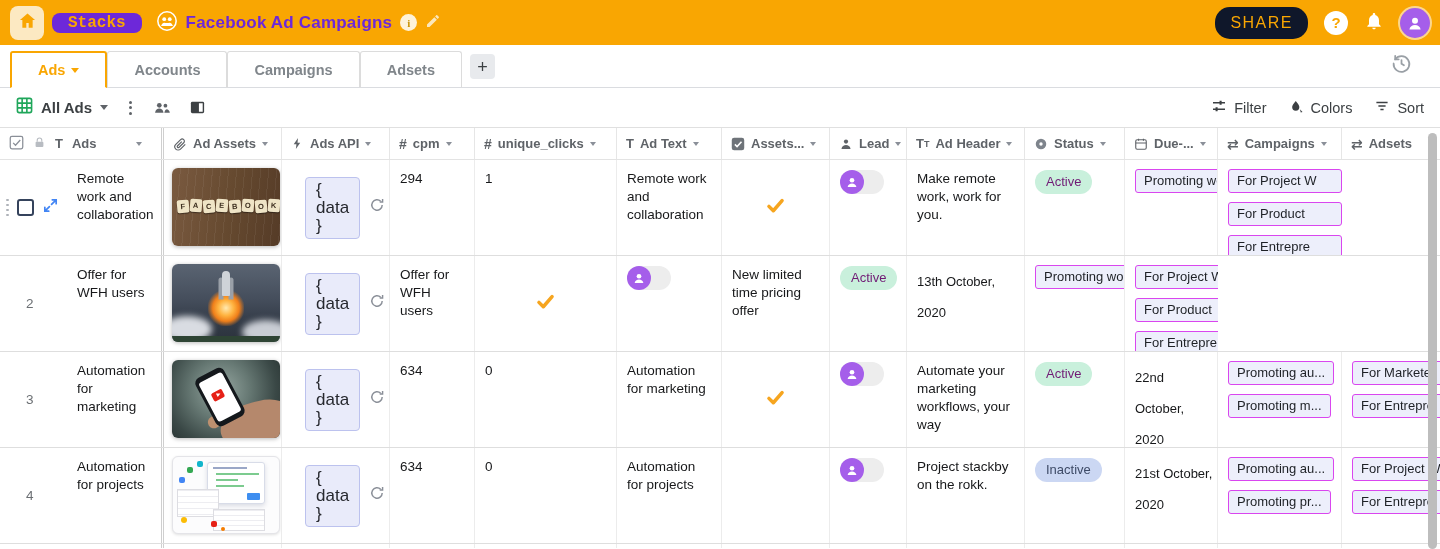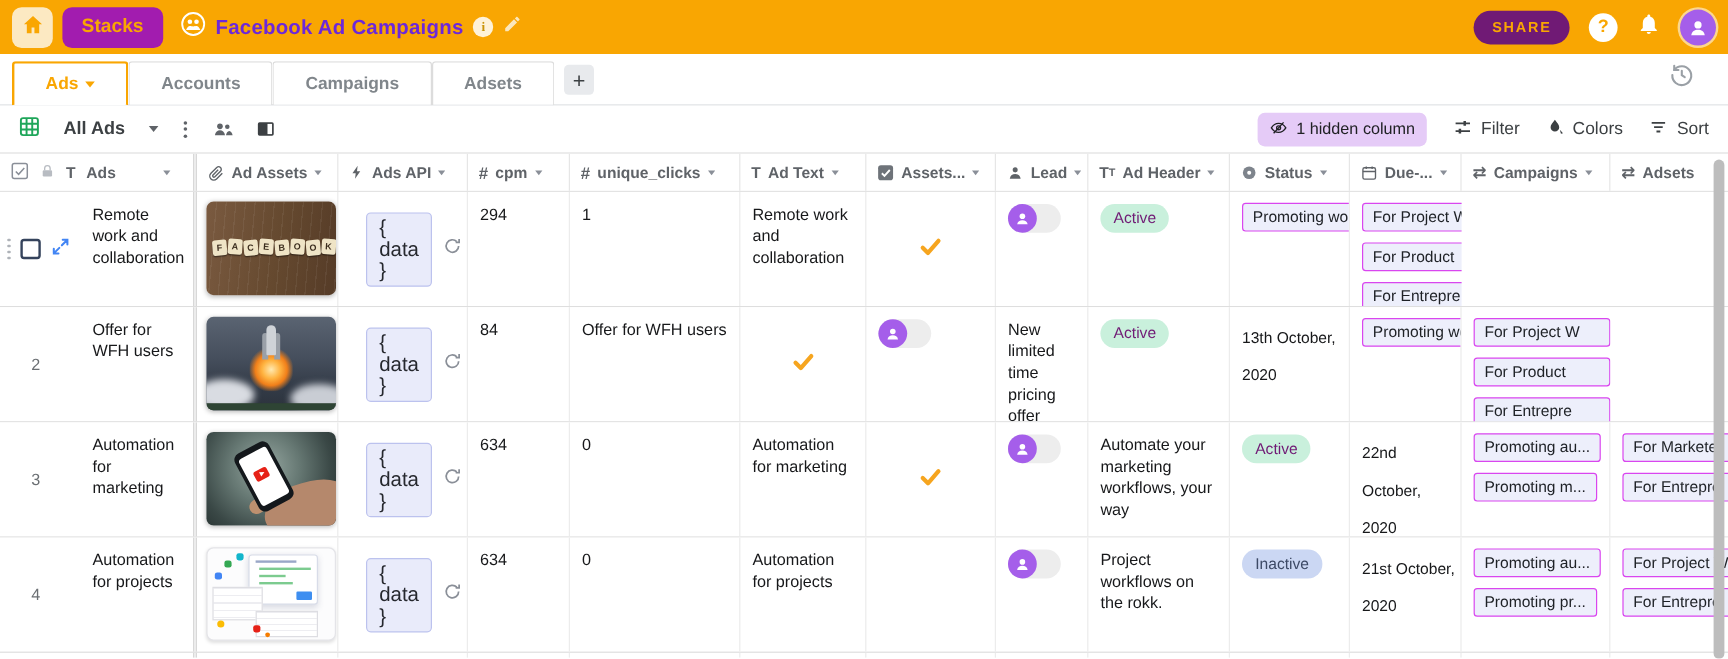--- a/index.html
+++ b/index.html
@@ -2,47 +2,47 @@
 <html><head>
 <meta charset="utf-8">
 <style>
   * { margin:0; padding:0; box-sizing:border-box; }
   html,body { font-family:"Liberation Sans","DejaVu Sans",sans-serif; background:#fff; }
   .app { width:1440px; height:549px; position:relative; overflow:hidden; background:#fff; }
 
   
   .topbar { height:45px; background:#F9A602; display:flex; align-items:center; padding:0 10px; position:relative; }
   .sq-btn { width:34px; height:34px; border-radius:8px; background:#FCE9C2; display:flex; align-items:center; justify-content:center; margin-right:8px; cursor:pointer; }
-  .stacks-btn { height:34px; border-radius:8px; background:#a21caf; color:#F9A602; font-weight:bold; font-size:16px; display:flex; align-items:center; padding:0 16px; margin-right:14px; cursor:pointer; }
+  .stacks-btn { height:20px; border-radius:8px; background:#6d28d9; color:#F9A602; font-weight:bold; font-size:16px; display:flex; align-items:center; padding:0 16px; margin-right:14px; cursor:pointer;font-family:Liberation Mono, monospace; }
   .title-group { display:flex; align-items:center; gap:8px; }
   .stack-title { color:#6d28d9; font-weight:bold; font-size:17px; letter-spacing:.2px; }
   .info-circle { width:17px; height:17px; border-radius:50%; background:rgba(255,255,255,.85); color:#C9940A; font-size:11px; font-weight:bold; display:flex; align-items:center; justify-content:center; font-family:"Liberation Serif",serif; }
   .logo { position:absolute; left:50%; top:0; transform:translateX(-50%); height:45px; display:flex; align-items:center; gap:7px; }
   .logo-mark { width:26px; height:26px; position:relative; }
   .logo-mark span { position:absolute; left:2px; width:21px; height:4.5px; border-radius:2.5px; background:#fff; transform:rotate(-27deg); }
   .logo-mark span:nth-child(1){ top:3px; }
   .logo-mark span:nth-child(2){ top:10px; }
   .logo-mark span:nth-child(3){ top:17px; }
   .logo-text { color:#fff; font-size:22px; letter-spacing:.5px; }
   .topbar-right { margin-left:auto; display:flex; align-items:center; gap:16px; }
-  .share-btn { background:#701a75; color:#F9A602; font-weight:bold; font-size:12px; letter-spacing:1.5px; padding:7px 15px; border-radius:15px; cursor:pointer; }
+  .share-btn { background:#0f172a; color:#F9A602; font-weight:normal; font-size:16px; letter-spacing:1.5px; padding:7px 15px; border-radius:15px; cursor:pointer; }
   .help-circle { width:24px; height:24px; border-radius:50%; background:#fff; color:#F9A602; font-weight:bold; font-size:15px; display:flex; align-items:center; justify-content:center; cursor:pointer; }
   .avatar { width:30px; height:30px; border-radius:50%; background:#A55EEA; display:flex; align-items:center; justify-content:center; box-shadow:0 0 0 2px rgba(255,255,255,.55); cursor:pointer; }
 
   
   .tabrow { height:43px; background:#fff; border-bottom:1px solid #DADCE0; display:flex; align-items:flex-end; padding-left:10px; position:relative; }
   .tab { height:37px; margin-bottom:-1px; display:flex; align-items:center; justify-content:center; gap:6px; font-size:14.5px; font-weight:bold; color:#80868B; background:#fff; border:1px solid #DCDCDC; border-bottom:1px solid #DADCE0; border-radius:3px 3px 0 0; padding:0 26px; cursor:pointer; }
   .tab.active { color:#F9A602; border:2px solid #F9A602; border-bottom:1px solid #fff; }
   .tab-caret { width:0; height:0; border-left:4px solid transparent; border-right:4px solid transparent; border-top:5px solid #F9A602; }
   .add-tab { width:25px; height:25px; margin:0 0 8px 8px; background:#E8EAED; border-radius:4px; color:#3C4043; font-size:18px; line-height:1; display:flex; align-items:center; justify-content:center; cursor:pointer; }
   .history-btn { position:absolute; right:28px; bottom:9px; cursor:pointer; }
 
   
   .toolbar { height:40px; background:#fff; border-bottom:1px solid #E0E0E0; display:flex; align-items:center; padding:0 16px; position:relative; }
-  .view-group { display:flex; align-items:center; gap:20px; cursor:pointer; }
+  .view-group { display:flex; align-items:center; gap:8px; cursor:pointer; }
   .view-name { font-size:15px; font-weight:bold; color:#3C4043; }
   .caret-dn { width:0; height:0; border-left:4px solid transparent; border-right:4px solid transparent; border-top:5px solid #5F6368; }
   .tb-icon { margin-left:18px; display:flex; align-items:center; cursor:pointer; }
   .kebab { display:flex; flex-direction:column; gap:2.5px; padding:0 3px; }
   .kebab i { width:3px; height:3px; border-radius:50%; background:#5F6368; }
   .searchbox { position:absolute; left:497px; top:5px; width:311px; height:29px; border:1.5px solid #80868B; border-radius:15px; display:flex; align-items:center; padding:0 11px; gap:7px; background:#fff; }
   .searchbox input { border:none; outline:none; flex:1; font-size:14px; font-family:inherit; color:#202124; background:transparent; }
   .searchbox input::placeholder { color:#80868B; }
   .toolbar-right { margin-left:auto; display:flex; align-items:center; gap:22px; }
   .hidden-pill { background:#E5CBF7; border-radius:6px; padding:5px 10px; display:flex; align-items:center; gap:7px; font-size:13.5px; color:#202124; cursor:pointer; }
@@ -239,30 +239,20 @@
     </div>
     <div class="tb-icon">
       <svg width="17" height="17" viewBox="0 0 18 18">
           <rect x="2" y="3" width="14" height="12" rx="1.5" fill="#3C4043"></rect>
           <rect x="10.5" y="4.5" width="4" height="9" fill="#fff"></rect>
         </svg>
     </div>
 
 
     <div class="toolbar-right">
-      <div class="hidden-pill">
-        <span>
-          <svg width="15" height="15" viewBox="0 0 20 20" fill="none" stroke="#202124" stroke-width="1.5">
-              <path d="M2 10s3-5 8-5 8 5 8 5-3 5-8 5-8-5-8-5z"></path>
-              <circle cx="10" cy="10" r="2.2"></circle>
-              <path d="M4.5 16L15.5 4"></path>
-            </svg>
-        </span>
-        <span>1 hidden column</span>
-      </div>
       <div class="tb-text-btn">
         <span>
           <svg width="16" height="16" viewBox="0 0 20 20" fill="none" stroke="#3C4043" stroke-width="1.8">
               <path d="M2.5 6h15M2.5 14h15"></path>
               <path d="M12 3.5v5M7 11.5v5" stroke-width="2.6"></path>
             </svg>
         </span>
         <span>Filter</span>
       </div>
       <div class="tb-text-btn">
@@ -450,20 +440,21 @@
       <div class="td c-lead">
         <div class="lead-chip">
           <div class="lead-avatar">
             <svg width="14" height="14" viewBox="0 0 24 24" fill="#fff">
                 <circle cx="12" cy="9" r="4"></circle>
                 <path d="M4.5 20.5c.6-4 3.8-6 7.5-6s6.9 2 7.5 6z"></path>
               </svg>
           </div>
         </div>
       </div>
+      <div class="td">Make remote work, work for you.</div>
       <div class="td">
         <span class="pill-status st-active">Active</span>
       </div>
       <div class="td c-camp">
         <span class="tag">Promoting wo...</span>
       </div>
       <div class="td c-adsets" style="border-right:none;">
         <span class="tag">For Project W</span>
         <span class="tag">For Product</span>
         <span class="tag">For Entrepre</span>
@@ -488,21 +479,20 @@
       </div>
       <div class="td c-api">
         <span class="data-chip">{ data }</span>
         <span>
           <svg width="16" height="16" viewBox="0 0 20 20" fill="none" stroke="#8A8F98" stroke-width="1.8">
               <path d="M16.5 10a6.5 6.5 0 1 1-1.9-4.6"></path>
               <path d="M17 2.6v3.6h-3.6"></path>
             </svg>
         </span>
       </div>
-      <div class="td">84</div>
       <div class="td">Offer for WFH users</div>
       <div class="td c-check">
         <span>
           <svg width="21" height="21" viewBox="0 0 24 24" fill="none" stroke="#F6A51F" stroke-width="4" stroke-linecap="round" stroke-linejoin="round">
               <path d="M4.5 13l5 5L19.5 6.5"></path>
             </svg>
         </span>
       </div>
       <div class="td c-lead">
         <div class="lead-chip">
@@ -632,21 +622,21 @@
       <div class="td c-lead">
         <div class="lead-chip">
           <div class="lead-avatar">
             <svg width="14" height="14" viewBox="0 0 24 24" fill="#fff">
                 <circle cx="12" cy="9" r="4"></circle>
                 <path d="M4.5 20.5c.6-4 3.8-6 7.5-6s6.9 2 7.5 6z"></path>
               </svg>
           </div>
         </div>
       </div>
-      <div class="td">Project workflows on the rokk.</div>
+      <div class="td">Project stackby on the rokk.</div>
       <div class="td">
         <span class="pill-status st-inactive">Inactive</span>
       </div>
       <div class="td c-due">21st October, 2020</div>
       <div class="td c-camp">
         <span class="tag">Promoting au...</span>
         <span class="tag">Promoting pr...</span>
       </div>
       <div class="td c-adsets" style="border-right:none;">
         <span class="tag">For Project W</span>

